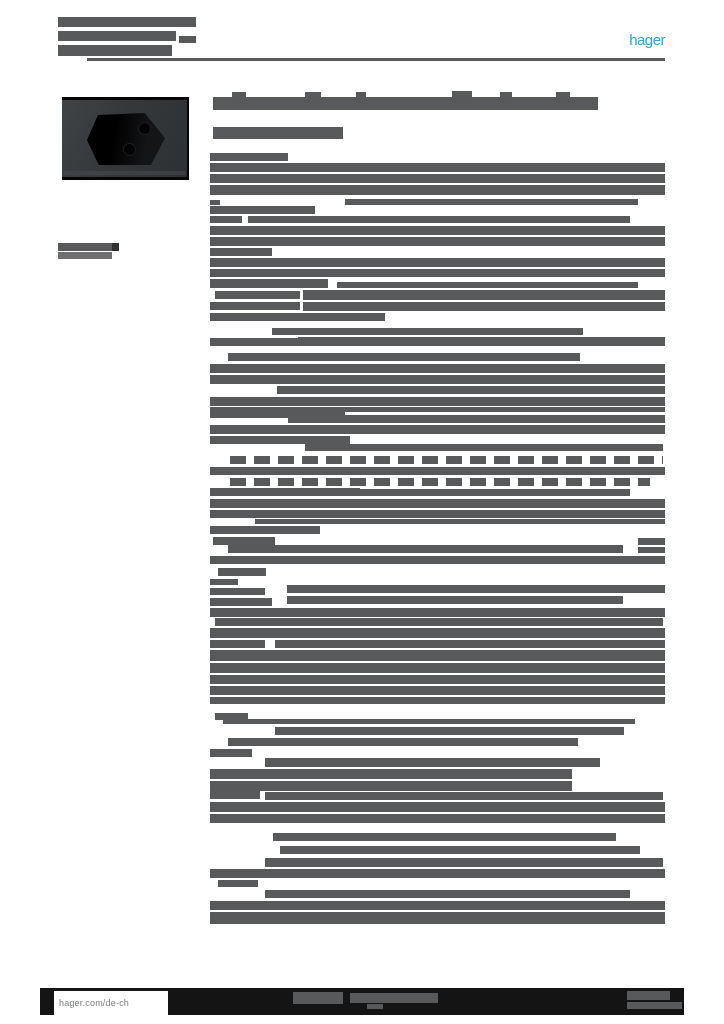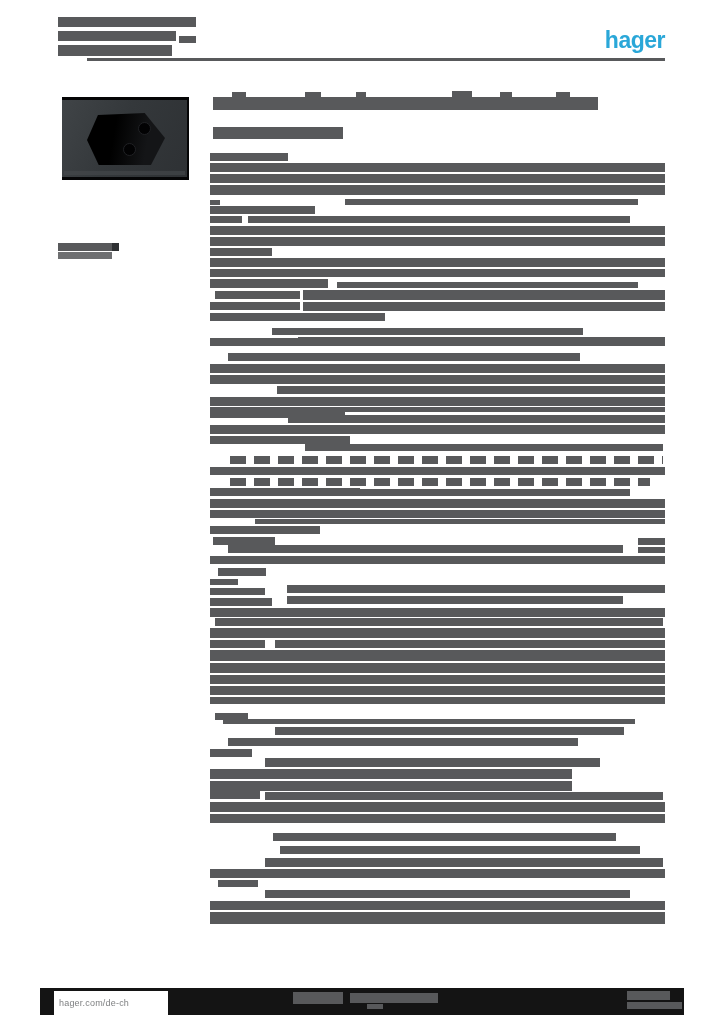--- a/index.html
+++ b/index.html
@@ -3,21 +3,21 @@
 <meta charset="utf-8">
 <style>
   html,body{margin:0;padding:0;background:#e8e8e8;font-family:"Liberation Sans",sans-serif;}
   #page{position:relative;width:724px;height:1024px;background:var(--page-bg,#fff);overflow:hidden;margin:0 auto;}
   .bar{position:absolute;background:var(--bar,#58595b);}
   .bar.light{background:var(--bar-light,#6e6f71);}
   .bar.dark{background:var(--bar-dark,#2f3133);}
   .bar.dashed{background:repeating-linear-gradient(90deg,var(--bar,#58595b) 0 16px,transparent 16px 24px);}
   
   .logo{position:absolute;top:28px;left:545px;width:120px;text-align:right;
-        color:var(--blue,#2aa7d8);font-size:23px;font-weight:bold;letter-spacing:-0.5px;line-height:24px;}
+        color:var(--blue,#2aa7d8);font-size:15px;font-weight:normal;letter-spacing:-0.5px;line-height:24px;}
   
   .product-photo{position:absolute;left:62px;top:97px;width:127px;height:83px;background:#050506;}
   .photo-inner{position:absolute;left:0;top:3px;right:2px;bottom:3px;
         background:linear-gradient(115deg,#404447 0%,#34383b 45%,#2e3134 100%);}
   .photo-shine{position:absolute;left:2px;right:2px;bottom:2px;height:4px;background:#46494c;opacity:.6;}
   .socket-recess{position:absolute;left:25px;top:13px;width:78px;height:52px;
         clip-path:polygon(0% 52%,14% 4%,74% 0%,100% 48%,82% 100%,15% 100%);
         background:linear-gradient(100deg,#000 35%,#141517 75%);}
   .hole{position:absolute;width:13px;height:13px;border-radius:50%;background:#020203;border:1px solid #212225;box-sizing:border-box;}
   .hole.h1{left:51px;top:9px;}

